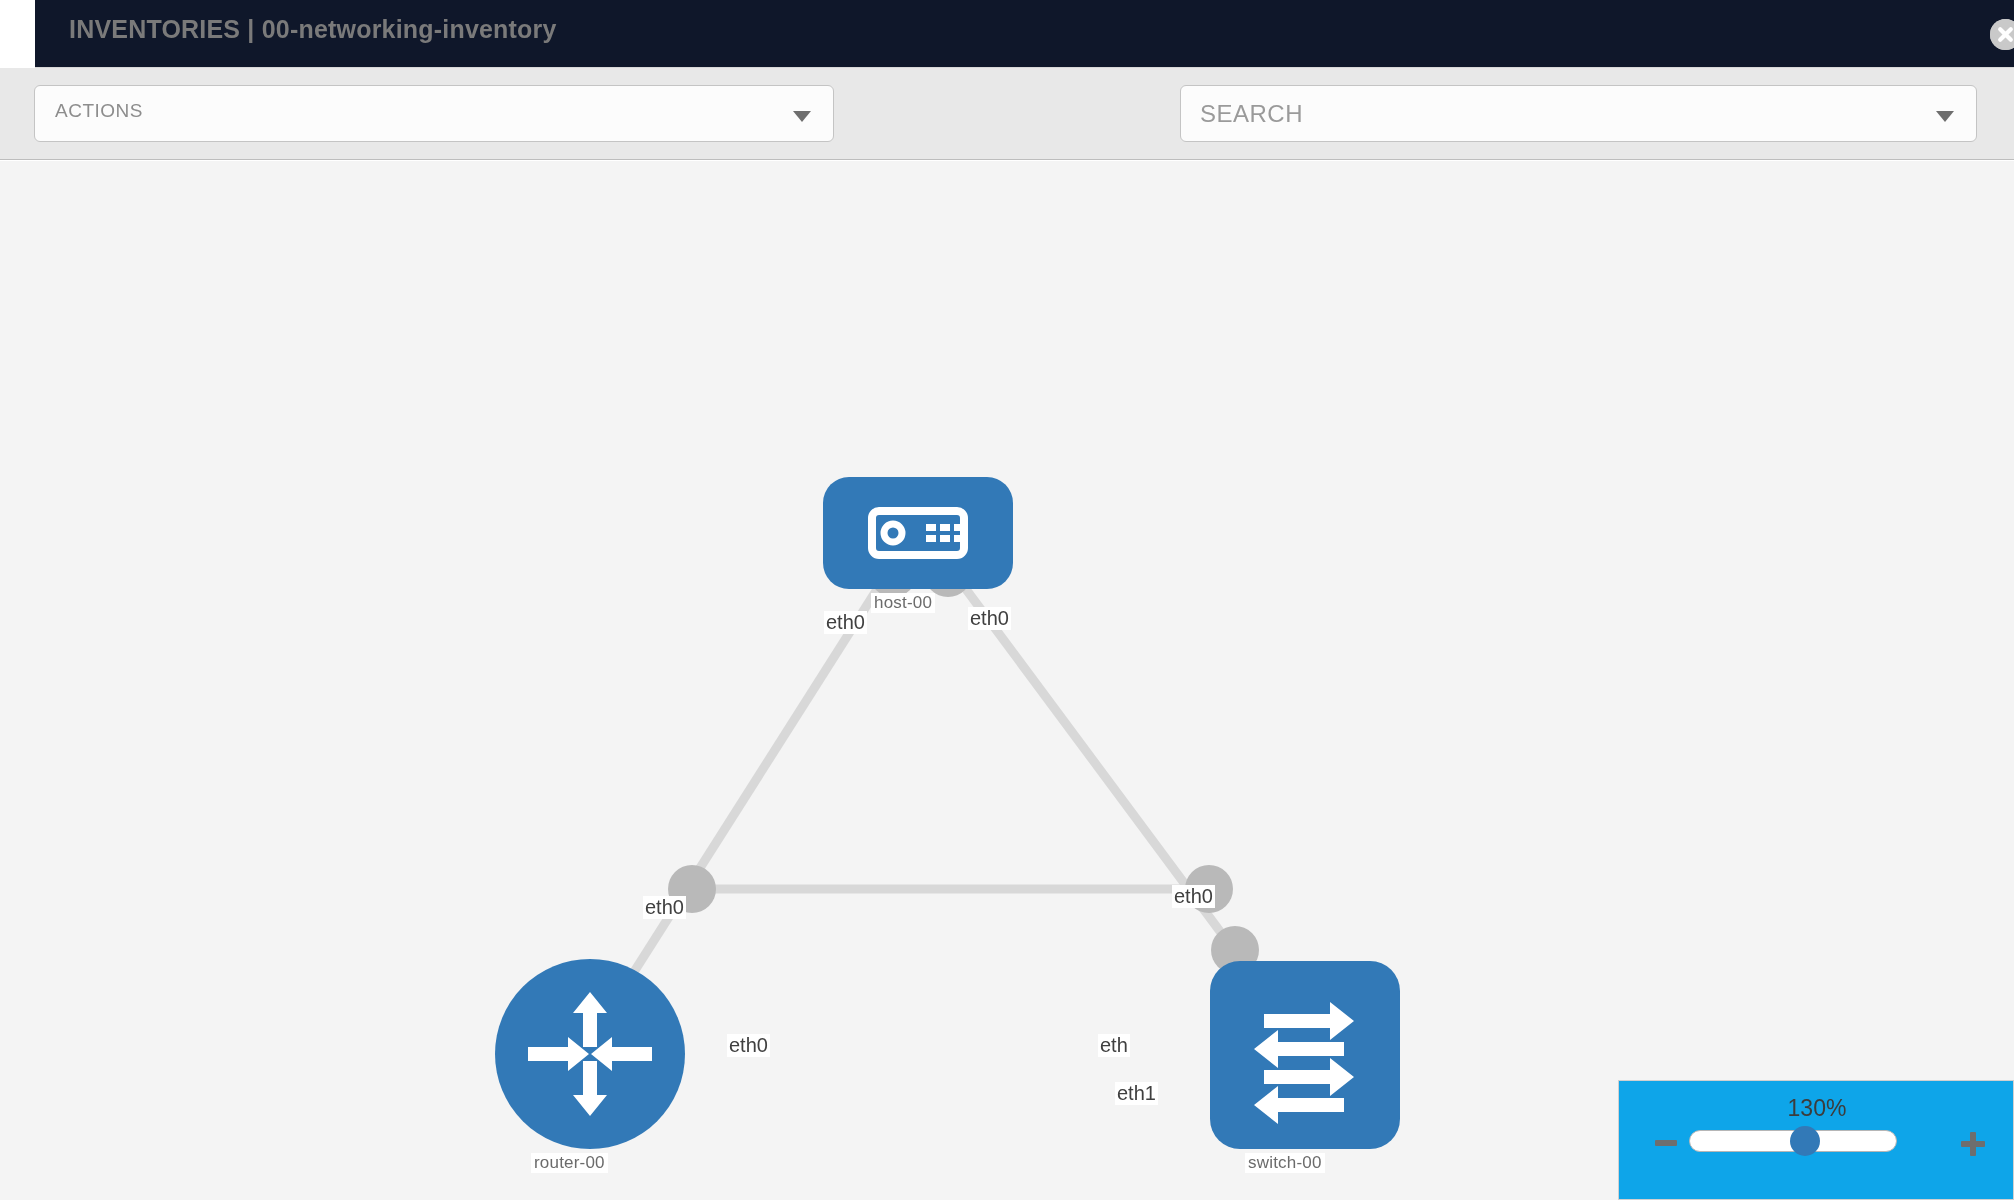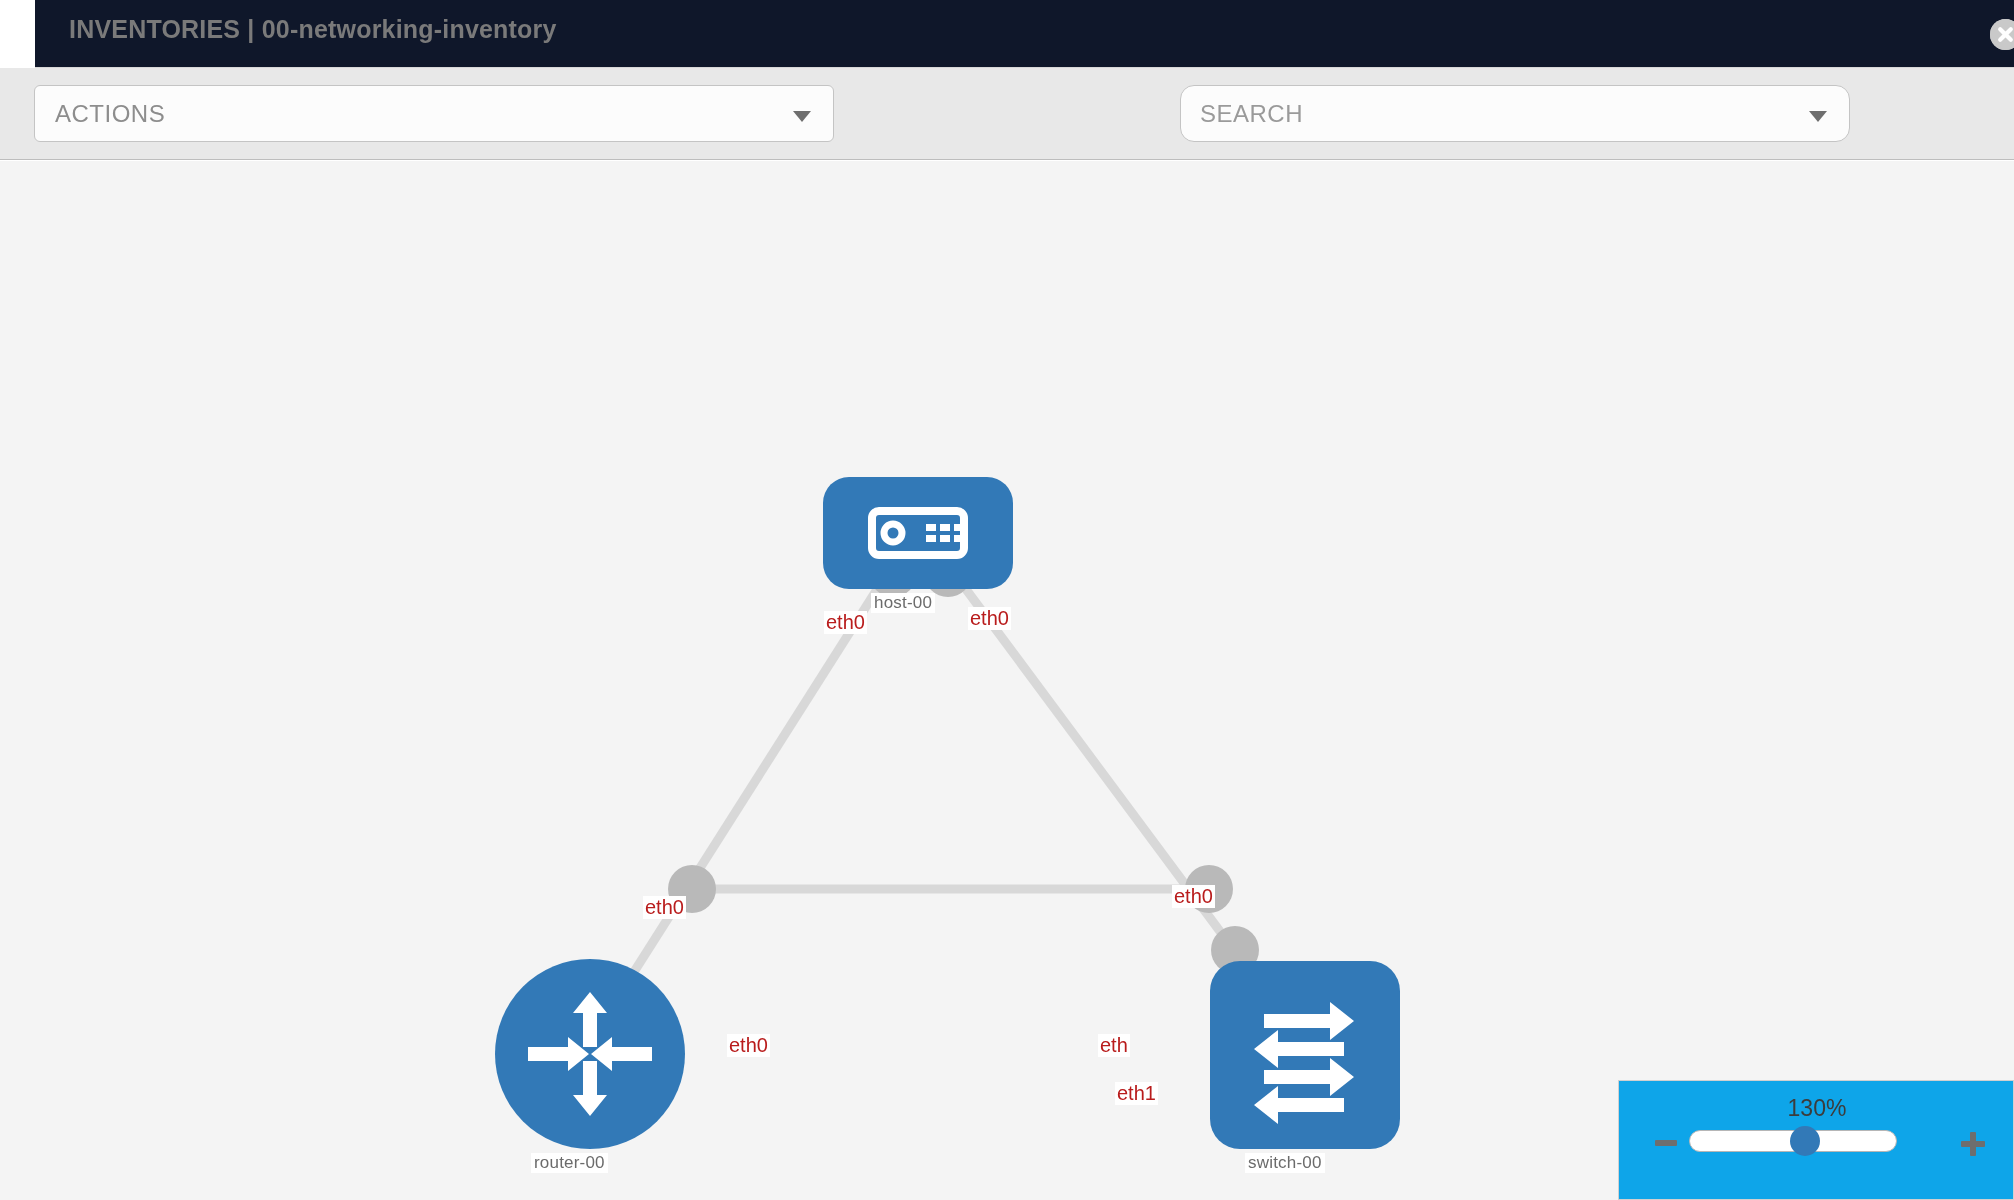--- a/index.html
+++ b/index.html
@@ -52,21 +52,21 @@
     left: 34px; top: 17px;
     width: 800px; height: 57px;
     background: #fcfcfc;
     border: 1px solid #c4c4c4;
     border-radius: 6px;
     cursor: pointer;
   }
   .actions-label {
     position: absolute;
     left: 20px; top: 14px;
-    font-size: 24px;
+    font-size: 19px;
     color: #8d8d8d;
     letter-spacing: 0.5px;
   }
   .caret {
     position: absolute;
     right: 22px; top: 25px;
     width: 0; height: 0;
     border-left: 9px solid transparent;
     border-right: 9px solid transparent;
     border-top: 11px solid #6e6e6e;
@@ -74,24 +74,24 @@
   .tool-icon {
     position: absolute;
     top: 96px;
     cursor: pointer;
   }
   .wrench-icon { left: 1046px; }
   .key-icon { left: 1115px; }
   .search-box {
     position: absolute;
     left: 1180px; top: 17px;
-    width: 670px; height: 57px;
+    width: 797px; height: 57px;
     background: #fcfcfc;
     border: 1px solid #c4c4c4;
-    border-radius: 14px;
+    border-radius: 6px;
     cursor: text;
   }
   .search-placeholder {
     position: absolute;
     left: 19px; top: 14px;
     font-size: 24px;
     color: #9a9a9a;
     letter-spacing: 0.5px;
   }
 
@@ -115,21 +115,21 @@
     font-size: 17px;
     color: #6b6b6b;
     background: #ffffff;
     padding: 0 3px;
     white-space: nowrap;
     letter-spacing: 0.2px;
   }
   .edge-label {
     position: absolute;
     font-size: 20px;
-    color: #b91c1c;
+    color: #404040;
     background: #ffffff;
     padding: 0 2px;
     white-space: nowrap;
   }
 
   
   .zoom-panel {
     position: absolute;
     left: 1618px; top: 1080px;
     width: 396px; height: 120px;

